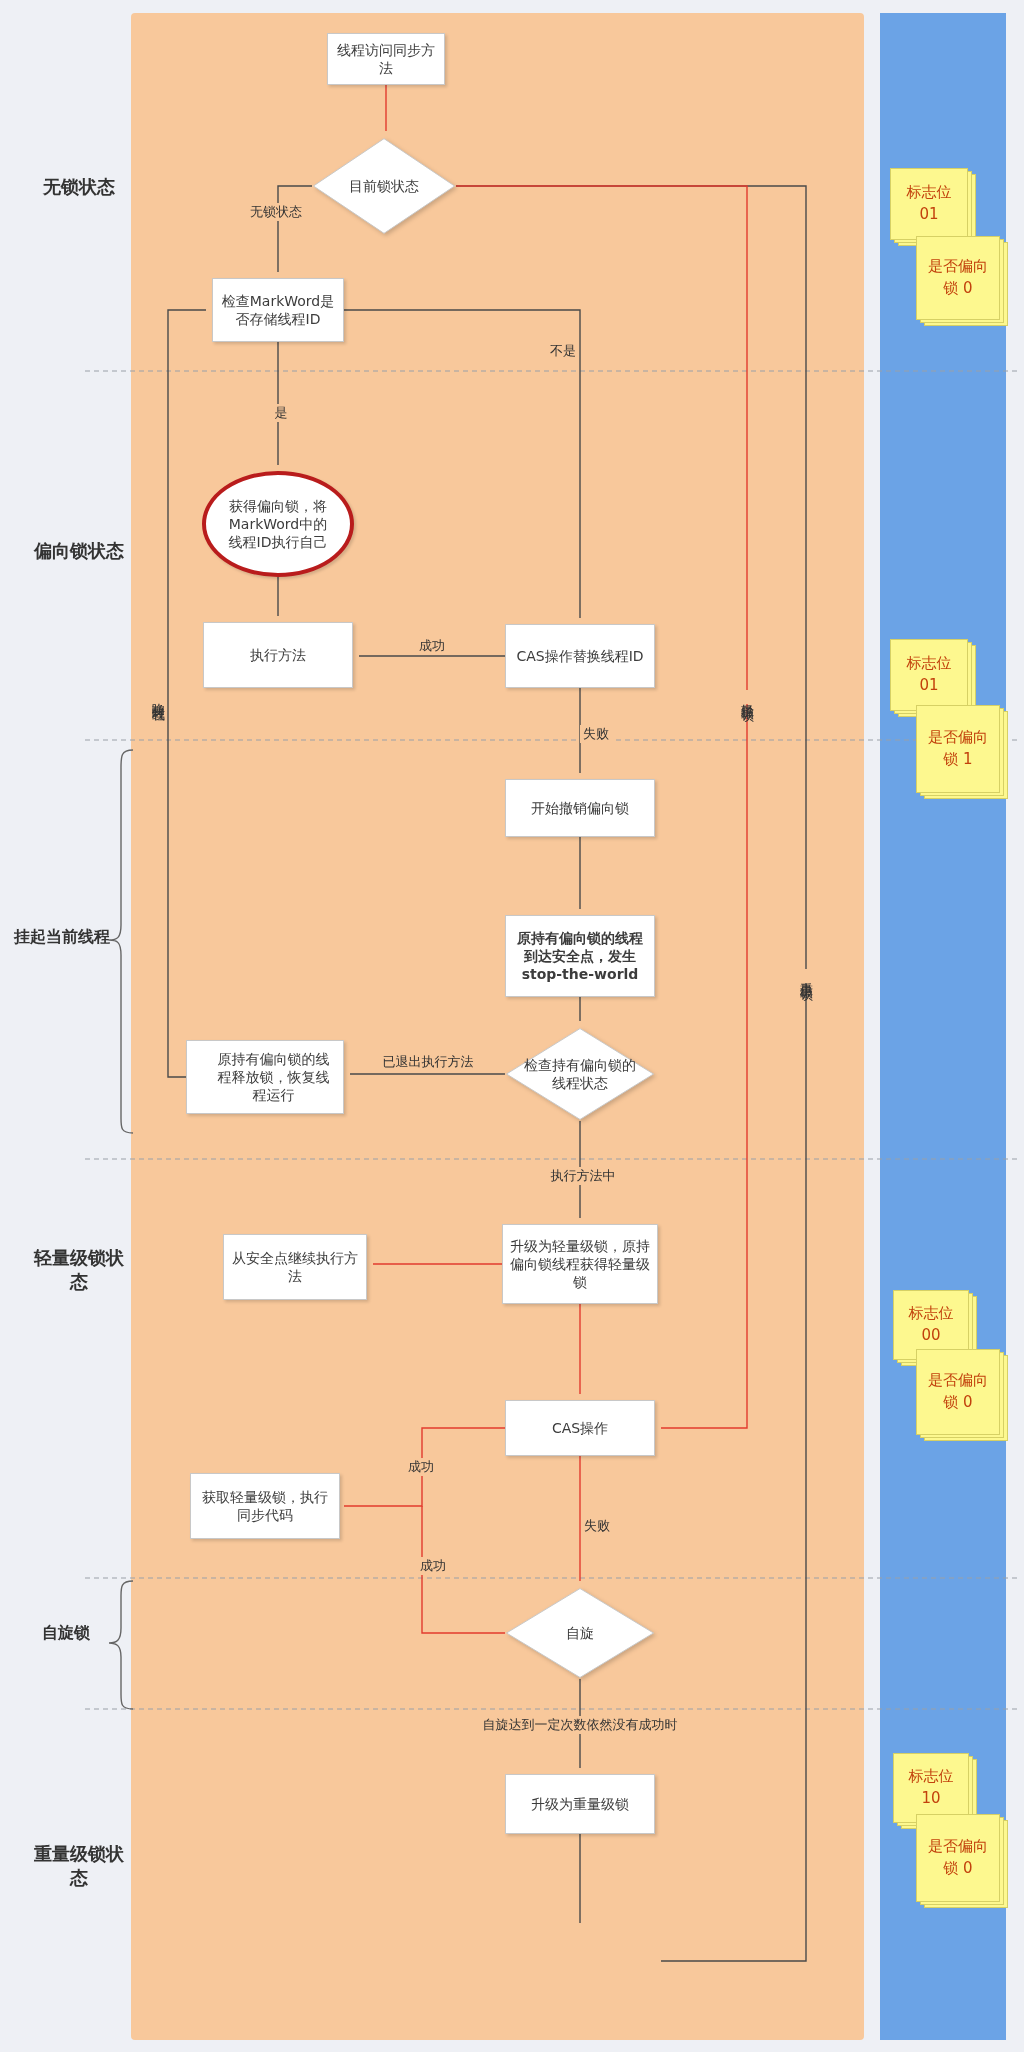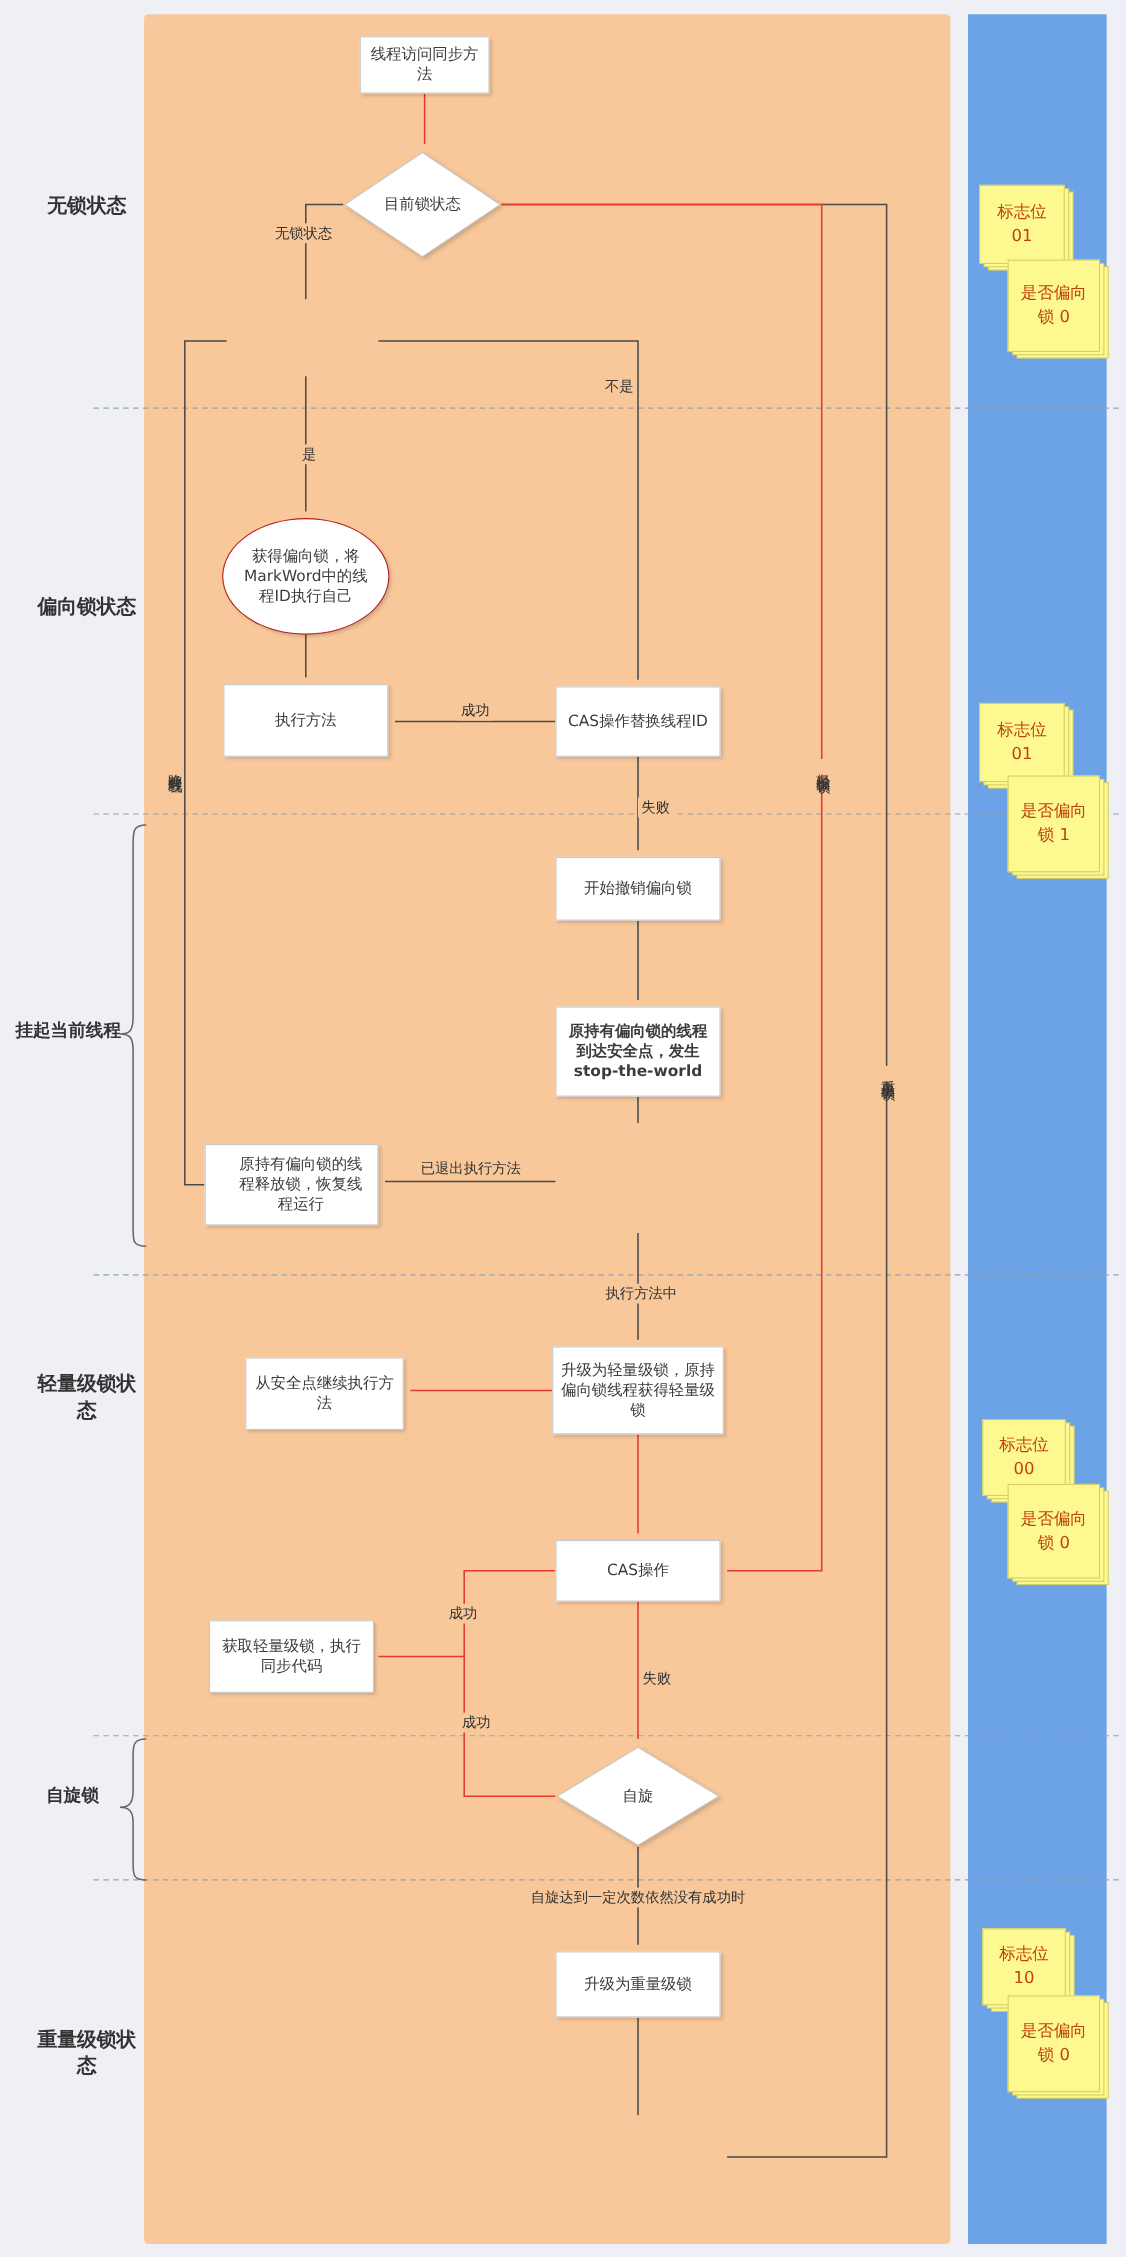--- a/index.html
+++ b/index.html
@@ -19,21 +19,21 @@
   .wires{position:absolute;left:0;top:0;width:1024px;height:2052px;z-index:1;}
   .wires path{fill:none;}
   .wires .w{stroke:var(--line);stroke-width:1.4;}
   .wires .r{stroke:var(--red);stroke-width:1.4;}
   .wires .dash{stroke:#9aa0a8;stroke-width:1;stroke-dasharray:5 4;}
   .wires .brace{stroke:#666;stroke-width:1.4;}
   .node{position:absolute;z-index:2;display:flex;align-items:center;justify-content:center;
         text-align:center;font-size:14px;line-height:1.3;color:var(--ink);}
   .rect{background:#fff;border:1px solid #c8c8c8;box-shadow:2px 2px 3px rgba(0,0,0,.15);padding:3px 7px;}
   .rounded{border-radius:0;}
-  .ellipse{background:#fff;border:1px solid #b91c1c;box-shadow:2px 2px 3px rgba(0,0,0,.15);
+  .ellipse{background:#fff;border:4px solid #b91c1c;box-shadow:2px 2px 3px rgba(0,0,0,.15);
            border-radius:50%;padding:10px 16px;}
   .diamond{background:transparent;}
   .diamond svg{position:absolute;inset:0;width:100%;height:100%;
                filter:drop-shadow(2px 2px 2px rgba(0,0,0,.18));}
   .diamond polygon{fill:#fff;stroke:#c8c8c8;stroke-width:1;vector-effect:non-scaling-stroke;}
   .diamond span{position:relative;padding:0 14px;}
   .elabel{position:absolute;z-index:3;transform:translate(-50%,-50%);background:var(--panel);
           font-size:13px;color:#333;padding:0 3px;white-space:nowrap;}
   .vlabel{writing-mode:vertical-rl;letter-spacing:2px;padding:3px 0;}
   .llabel{position:absolute;z-index:2;transform:translate(-50%,-50%);font-weight:bold;
@@ -107,20 +107,23 @@
       <span>线程访问同步方法</span>
     </div>
 
   <div class="node diamond" style="left:312px;top:137px;width:144px;height:98px;">
     <svg viewBox="0 0 100 60" preserveAspectRatio="none">
         <polygon points="50,1 99,30 50,59 1,30"></polygon>
       </svg>
     <span>目前锁状态</span>
   </div>
 
+  <div class="node rect" style="left:212px;top:278px;width:132px;height:64px;">
+      <span>检查MarkWord是否存储线程ID</span>
+    </div>
 
   <div class="node ellipse" style="left:202px;top:471px;width:152px;height:106px;">
       <span>获得偏向锁，将MarkWord中的线程ID执行自己</span>
     </div>
 
   <div class="node rect" style="left:203px;top:622px;width:150px;height:66px;">
       <span>执行方法</span>
     </div>
 
   <div class="node rect" style="left:505px;top:624px;width:150px;height:64px;">
@@ -128,20 +131,26 @@
     </div>
 
   <div class="node rect" style="left:505px;top:779px;width:150px;height:58px;">
       <span>开始撤销偏向锁</span>
     </div>
 
   <div class="node rect" style="left:505px;top:915px;width:150px;height:82px;font-weight:bold;">
       <span>原持有偏向锁的线程到达安全点，发生stop-the-world</span>
     </div>
 
+  <div class="node diamond" style="left:505px;top:1027px;width:150px;height:94px;">
+    <svg viewBox="0 0 100 60" preserveAspectRatio="none">
+        <polygon points="50,1 99,30 50,59 1,30"></polygon>
+      </svg>
+    <span>检查持有偏向锁的线程状态</span>
+  </div>
 
   <div class="node rect" style="left:186px;top:1040px;width:158px;height:74px;padding-left:24px;">
       <span>原持有偏向锁的线程释放锁，恢复线程运行</span>
     </div>
 
   <div class="node rect" style="left:502px;top:1224px;width:156px;height:80px;">
       <span>升级为轻量级锁，原持偏向锁线程获得轻量级锁</span>
     </div>
 
   <div class="node rect" style="left:223px;top:1234px;width:144px;height:66px;">

